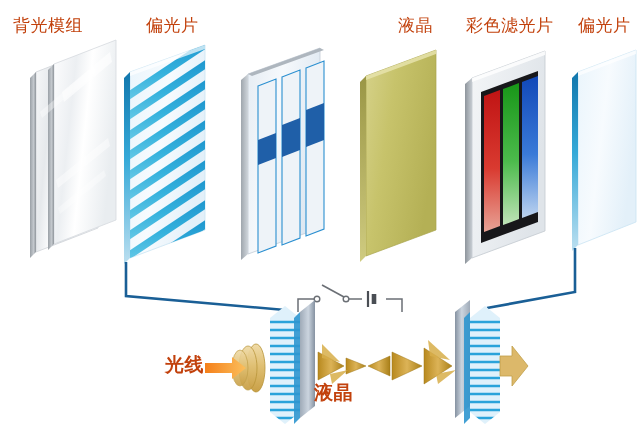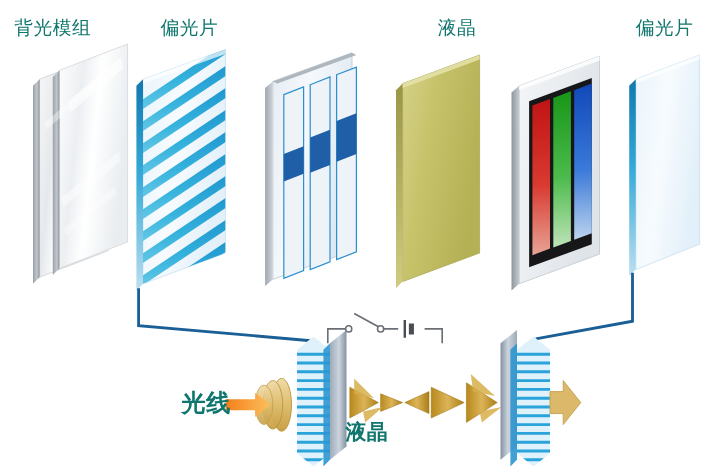--- a/index.html
+++ b/index.html
@@ -6,21 +6,21 @@
   body{
     width:640px;height:424px;
     background:#ffffff;
     font-family:"Liberation Sans","DejaVu Sans",sans-serif;
     overflow:hidden;position:relative;
   }
   #stage{position:absolute;left:0;top:0;width:640px;height:424px;}
   svg.layer{position:absolute;left:0;top:0;width:640px;height:424px;}
   .lbl{
     position:absolute;
-    color:#0f766e;
+    color:#c2410c;
     font-size:17px;
     font-weight:400;
     white-space:nowrap;
     letter-spacing:0.5px;
     font-family:Liberation Serif, serif;
   }
   .lbl-bold{font-weight:700;}
 </style>
 </head>
 <body>
@@ -341,18 +341,19 @@
         <polygon points="464,318 470,312 470,418 464,424" fill="#2f96cf" opacity="0.9"></polygon>
       </g>
 
       <polygon points="500,356 512,356 512,346 528,366 512,386 512,376 500,376" fill="#dcb86a" stroke="#c0a04a" stroke-width="0.8"></polygon>
     </g>
   </svg>
 
   <div class="lbl" style="left:13px;top:14px">背光模组</div>
   <div class="lbl" style="left:146px;top:14px">偏光片</div>
   <div class="lbl" style="left:398px;top:14px">液晶</div>
+  <div class="lbl" style="left:466px;top:14px">彩色滤光片</div>
   <div class="lbl" style="left:578px;top:14px">偏光片</div>
 
-  <div class="lbl lbl-bold" style="left:165px;top:352px;font-size:22px">光线</div>
+  <div class="lbl lbl-bold" style="left:165px;top:352px;font-size:19px">光线</div>
   <div class="lbl lbl-bold" style="left:314px;top:380px;font-size:19px">液晶</div>
 
 </div>
 
 </body></html>

